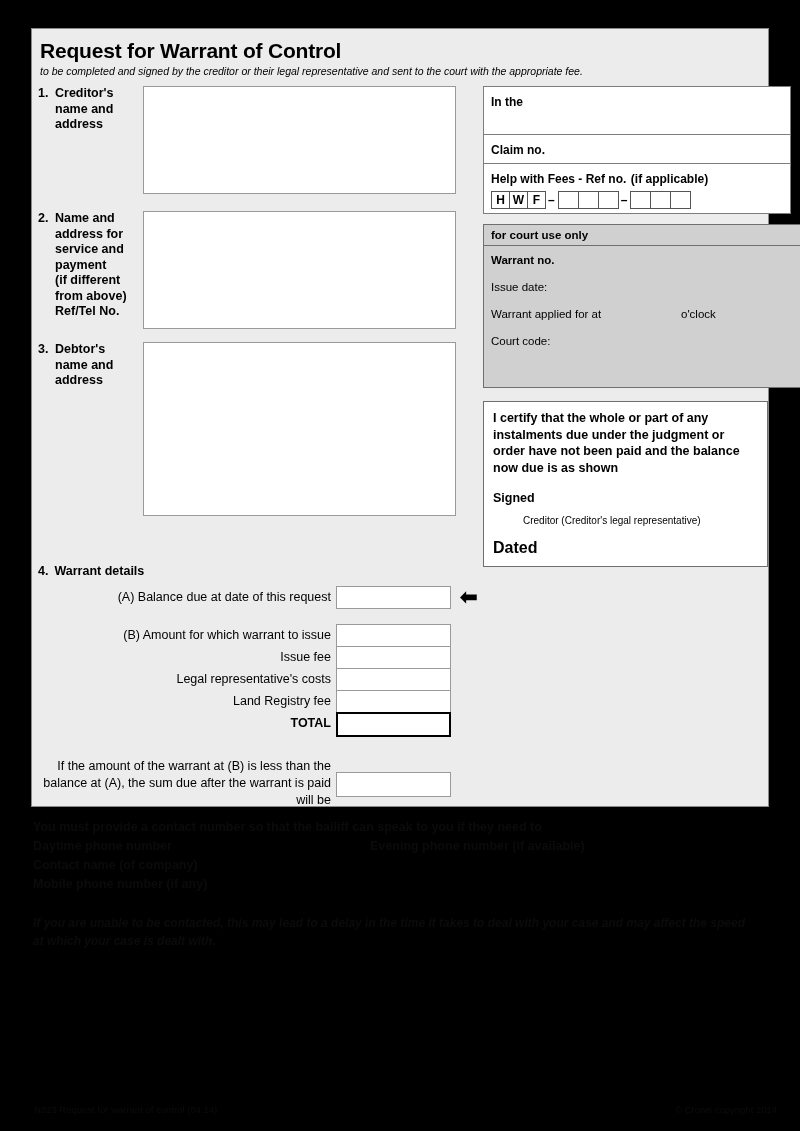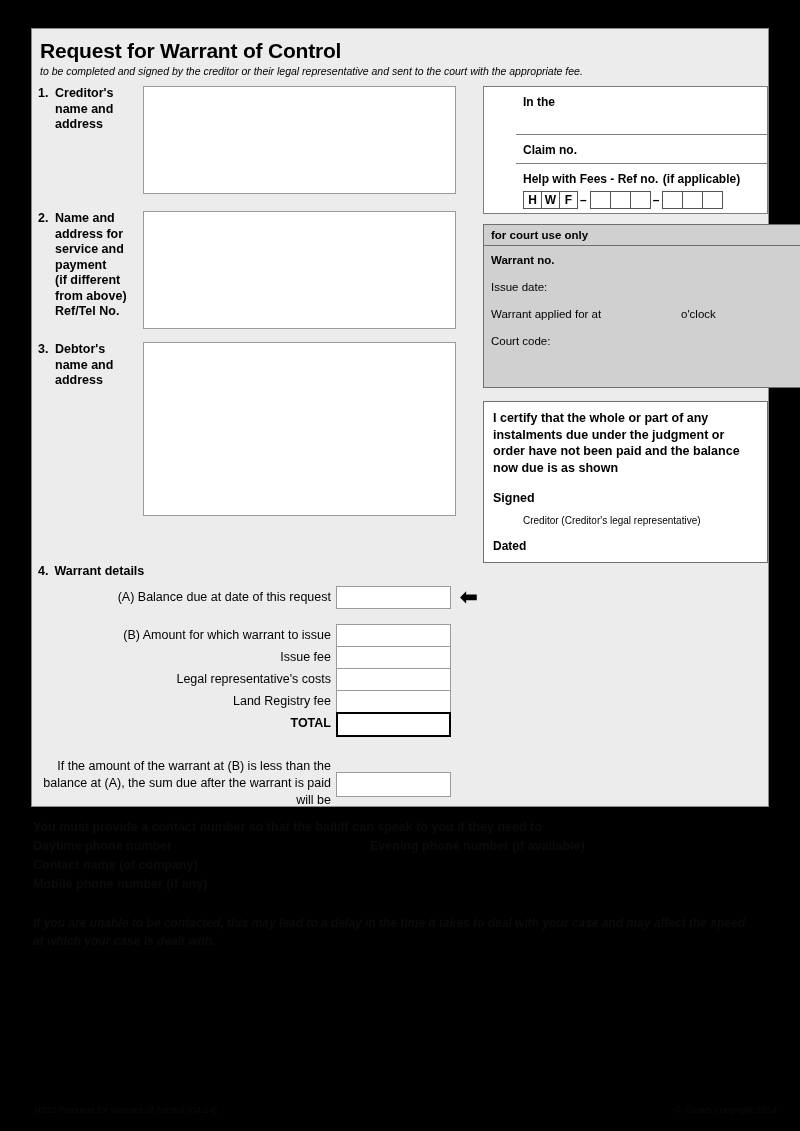--- a/index.html
+++ b/index.html
@@ -114,21 +114,21 @@
   .cert-panel {
     background: #ffffff;
     border: 1px solid #6f6f6f;
     padding: 8px 9px 9px 9px;
   }
   .cert-text {
     font-size: 12.5px; font-weight: bold; line-height: 16.5px; color: #000;
   }
   .cert-signed { font-size: 12.5px; font-weight: bold; margin-top: 15px; }
   .cert-credit { font-size: 10px; margin-top: 10px; padding-left: 30px; }
-  .cert-dated  { font-size: 12px; font-weight: bold; margin-top: 13px; }
+  .cert-dated  { font-size: 16px; font-weight: bold; margin-top: 13px; }
 
   
   .important { padding: 6px 9px 0 9px; }
   .imp-head { font-size: 16px; font-weight: bold; letter-spacing: -0.2px; }
   .imp-body { font-size: 15.5px; font-weight: bold; line-height: 20.5px; letter-spacing: -0.2px; margin-top: 1px; }
 
   
   .sec4-title {
     position: absolute; left: 6px; top: 0;
     font-size: 12.5px; font-weight: bold;
@@ -253,21 +253,21 @@
 
         <div class="tail-row" style="left:0; top:194px; width:448px;">
           <div class="tail-lbl" style="right:144px;">If the amount of the warrant at (B) is less than the balance at (A), the sum due after the warrant is paid will be</div>
           <div class="tail-box"></div>
         </div>
       </div>
     </div>
 
     <div class="col-right">
 
-      <div class="panel" style="width:285px;padding-left:32px;">
+      <div class="panel" style="width:308px;">
         <div class="panel-row" style="height:48px;">
           <span class="panel-lbl">In the</span>
         </div>
         <div class="panel-row" style="height:29px;">
           <span class="panel-lbl">Claim no.</span>
         </div>
         <div class="panel-row" style="height:49px;">
           <span class="panel-lbl">Help with Fees - Ref no.</span>
           <span class="panel-lbl light">(if applicable)</span>
           <div class="hwf">

